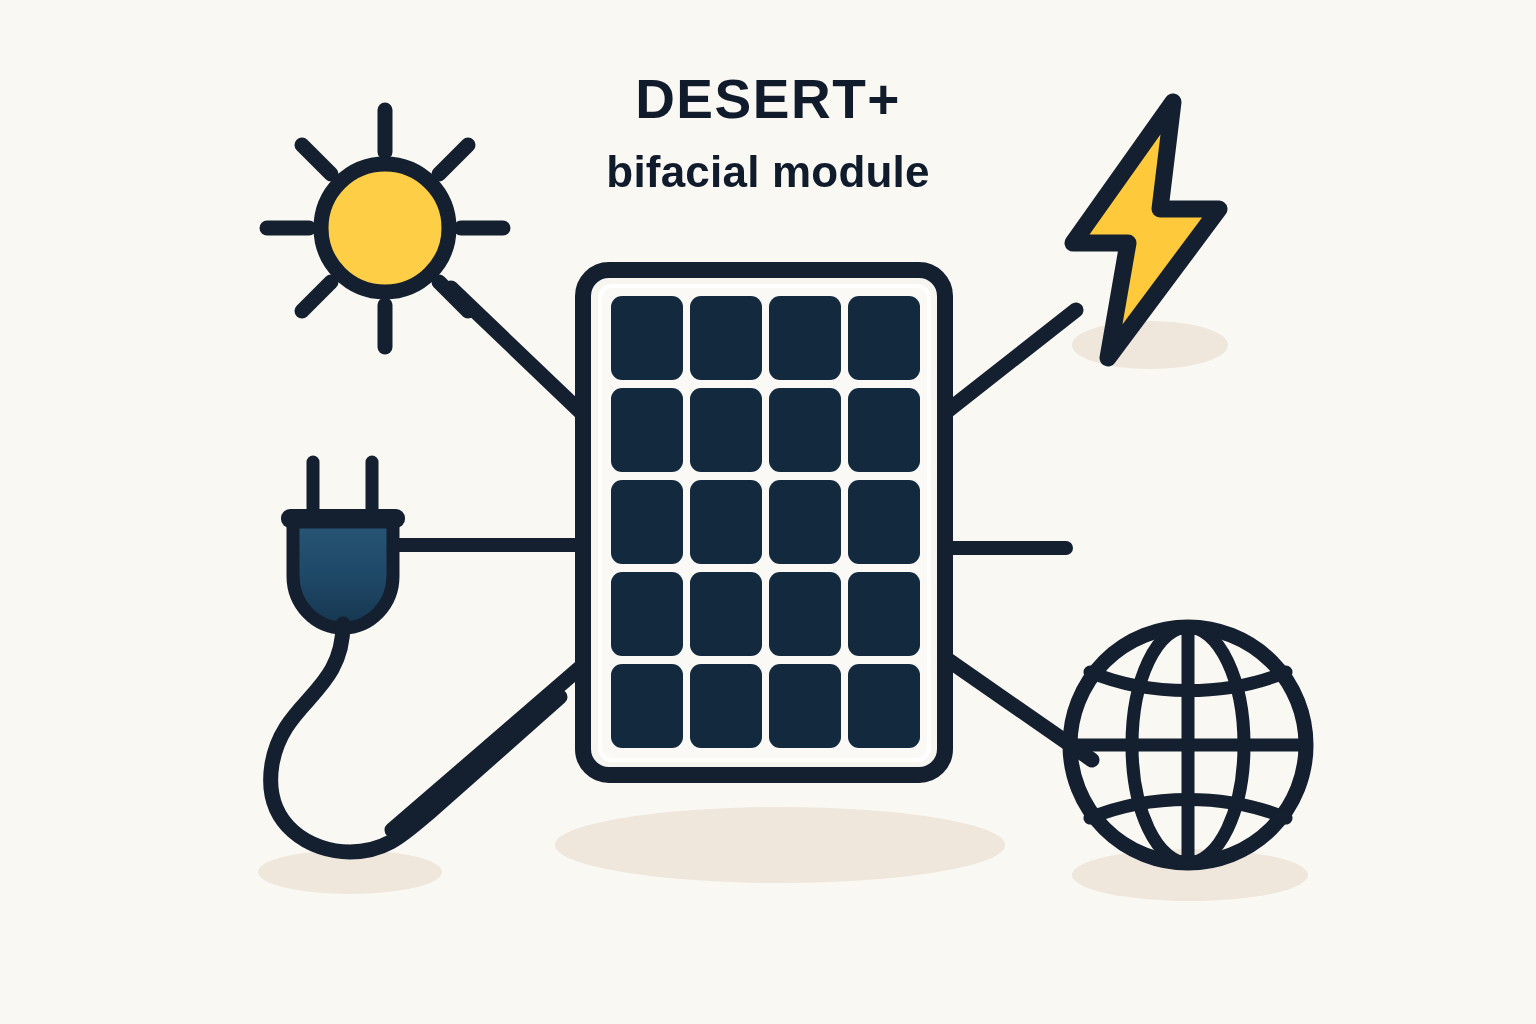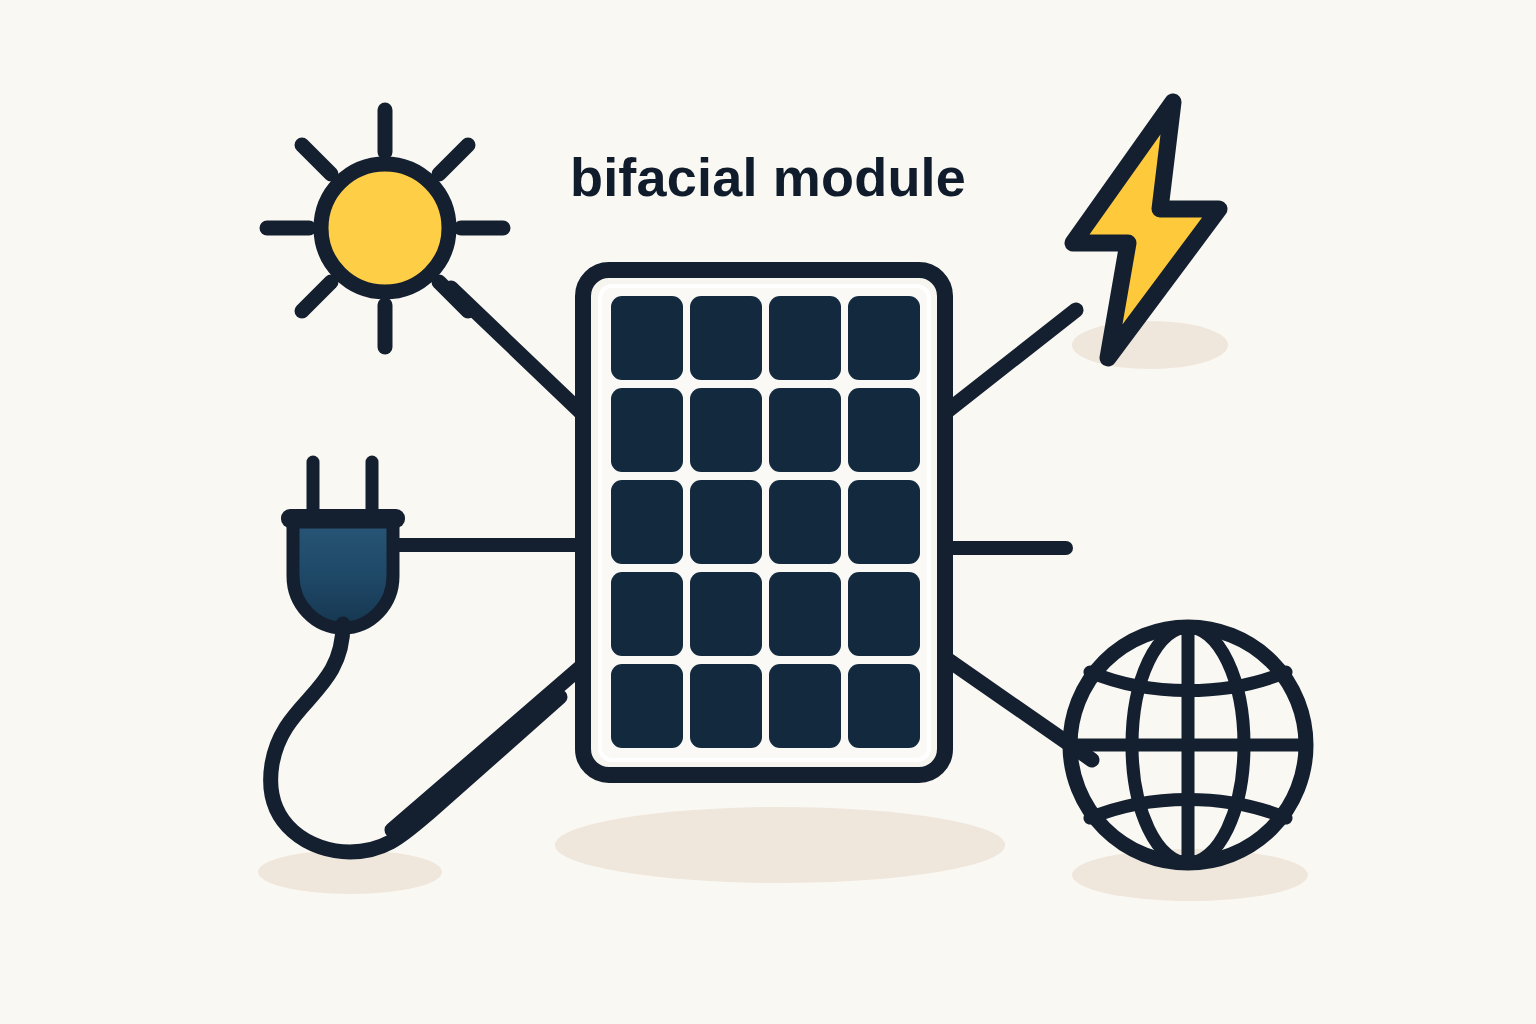--- a/index.html
+++ b/index.html
@@ -45,21 +45,21 @@
     color: #101c2c;
     line-height: 1.06;
     font-family: "Liberation Sans", sans-serif;
   }
   .title-sub {
     position: absolute;
     left: 0;
     top: 148px;
     width: 1536px;
     text-align: center;
-    font-size: 54px;
+    font-size: 44px;
     font-weight: 700;
     letter-spacing: 0.2px;
     color: #101c2c;
     line-height: 1.1;
     font-family: "Liberation Sans", sans-serif;
   }
 </style>
 </head>
 <body>
 
@@ -175,16 +175,17 @@
         <rect x="611" y="664" width="72" height="84" rx="11"></rect>
         <rect x="690" y="664" width="72" height="84" rx="11"></rect>
         <rect x="769" y="664" width="72" height="84" rx="11"></rect>
         <rect x="848" y="664" width="72" height="84" rx="11"></rect>
       </g>
     </g>
 
   </svg>
 
   <div class="title-layer">
+    <div class="title-main">DESERT+</div>
     <div class="title-sub">bifacial module</div>
   </div>
 
 </div>
 
 </body></html>

